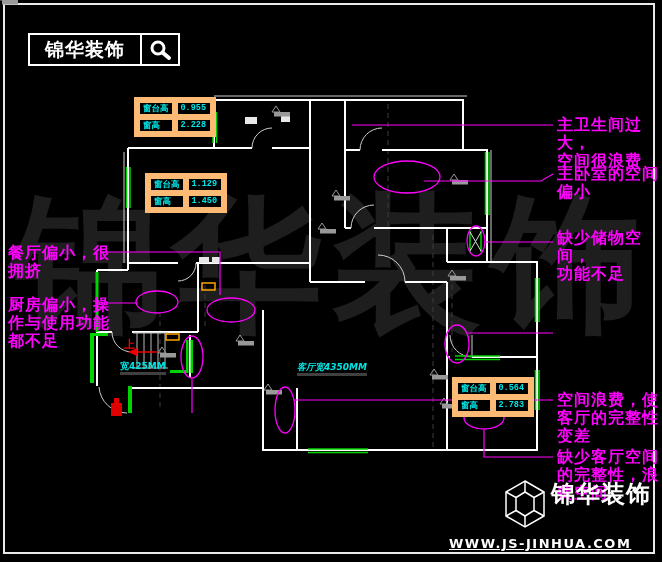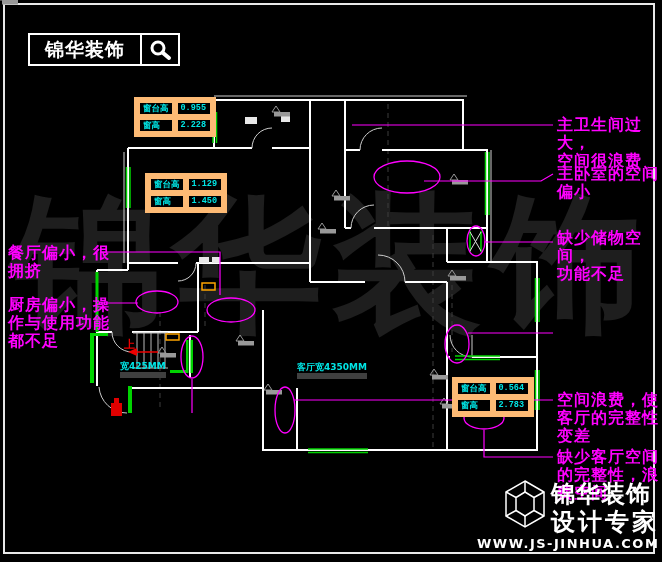--- a/index.html
+++ b/index.html
@@ -11,34 +11,34 @@
              font-family:"DejaVu Serif",serif;font-weight:bold;font-size:150px;
              letter-spacing:10px;white-space:nowrap;line-height:1;}
   svg.plan{position:absolute;left:0;top:0;z-index:2;}
   .ann{position:absolute;z-index:3;color:#ff00ff;font-weight:bold;font-size:16px;
        line-height:18px;white-space:pre-line;letter-spacing:1px;}
   .dimtable{position:absolute;z-index:3;border-collapse:collapse;background:#000;}
   .dimtable td{border:6px solid #fdba74;color:#00e5e5;font-size:8.5px;line-height:9px;
                padding:1px 3px;font-weight:bold;white-space:nowrap;}
   .dimtable td.val{font-family:Liberation Mono, monospace;min-width:26px;text-align:left;}
   .dimlabel{position:absolute;z-index:3;color:#00e5e5;font-size:9px;font-weight:bold;
-            border-bottom:6px solid #404040;line-height:11px;white-space:nowrap;}
+            border-bottom:3px solid #404040;line-height:11px;white-space:nowrap;}
   .tagline{position:absolute;left:30px;top:10px;z-index:4;color:#fff;font-size:15px;
            font-weight:bold;letter-spacing:1px;}
   .brandbox{position:absolute;left:28px;top:33px;width:148px;height:29px;z-index:4;
             border:2px solid #fff;background:#000;display:flex;align-items:center;box-sizing:content-box;}
   .brandbox .name{flex:1;text-align:center;color:#fff;font-size:19px;font-weight:bold;letter-spacing:1px;}
   .brandbox .sep{width:2px;align-self:stretch;background:#fff;}
   .brandbox .search{width:36px;display:flex;align-items:center;justify-content:center;}
   .f-brand{position:absolute;left:551px;top:478px;z-index:4;color:#fff;font-size:24px;
            font-weight:bold;letter-spacing:1px;font-family:"DejaVu Serif",serif;}
   .f-sub{position:absolute;left:551px;top:506px;z-index:4;color:#fff;font-size:24px;
          font-weight:bold;letter-spacing:3px;font-family:"DejaVu Serif",serif;}
-  .f-site{position:absolute;left:477px;top:536px;z-index:4;color:#fff;font-size:13px;
-          font-weight:bold;letter-spacing:1.5px;}
+  .f-site{position:absolute;left:449px;top:536px;z-index:4;color:#fff;font-size:13px;
+          font-weight:bold;letter-spacing:1.5px;text-decoration:underline;}
   .f-cube{position:absolute;left:501px;top:478px;z-index:4;}
 </style>
 </head>
 <body>
 
 <div class="canvas">
 
   <div class="frame"></div>
 
   <div class="watermark">锦华装饰</div>
@@ -220,37 +220,36 @@
         <td class="val">0.564</td>
         </tr>
     <tr>
           <td>窗高</td>
         <td class="val">2.783</td>
         </tr>
   </tbody>
     </table>
 
   <div class="dimlabel" style="left:120px;top:361px;">宽425MM</div>
-  <div class="dimlabel" style="left:297px;top:362px;">客厅宽4350MM</div>
+  <div class="dimlabel" style="left:297px;top:362px;font-style:italic;">客厅宽4350MM</div>
 
   <div class="brandbox">
     <span class="name">锦华装饰</span>
     <span class="sep"></span>
     <span class="search">
       <svg width="26" height="24" viewBox="0 0 26 24">
         <circle cx="11" cy="10" r="6" stroke="#fff" stroke-width="3" fill="none"></circle>
         <line x1="15.5" y1="14.5" x2="22" y2="20" stroke="#fff" stroke-width="4" stroke-linecap="round"></line>
       </svg>
     </span>
   </div>
 
   <svg class="f-cube" width="48" height="54" viewBox="0 0 48 54">
     <g stroke="#fff" stroke-width="1.5" fill="none">
       <polygon points="24,3 43,14 43,38 24,49 5,38 5,14"></polygon>
       <polygon points="24,14 33,19.5 33,32.5 24,38 15,32.5 15,19.5"></polygon>
       <path d="M24,3 L24,14 M43,14 L33,19.5 M43,38 L33,32.5 M24,49 L24,38 M5,38 L15,32.5 M5,14 L15,19.5"></path>
     </g>
   </svg>
   <div class="f-brand">锦华装饰</div>
-  <div class="f-sub">设计专家</div>
   <div class="f-site">WWW.JS-JINHUA.COM</div>
 
 </div>
 
 </body></html>

